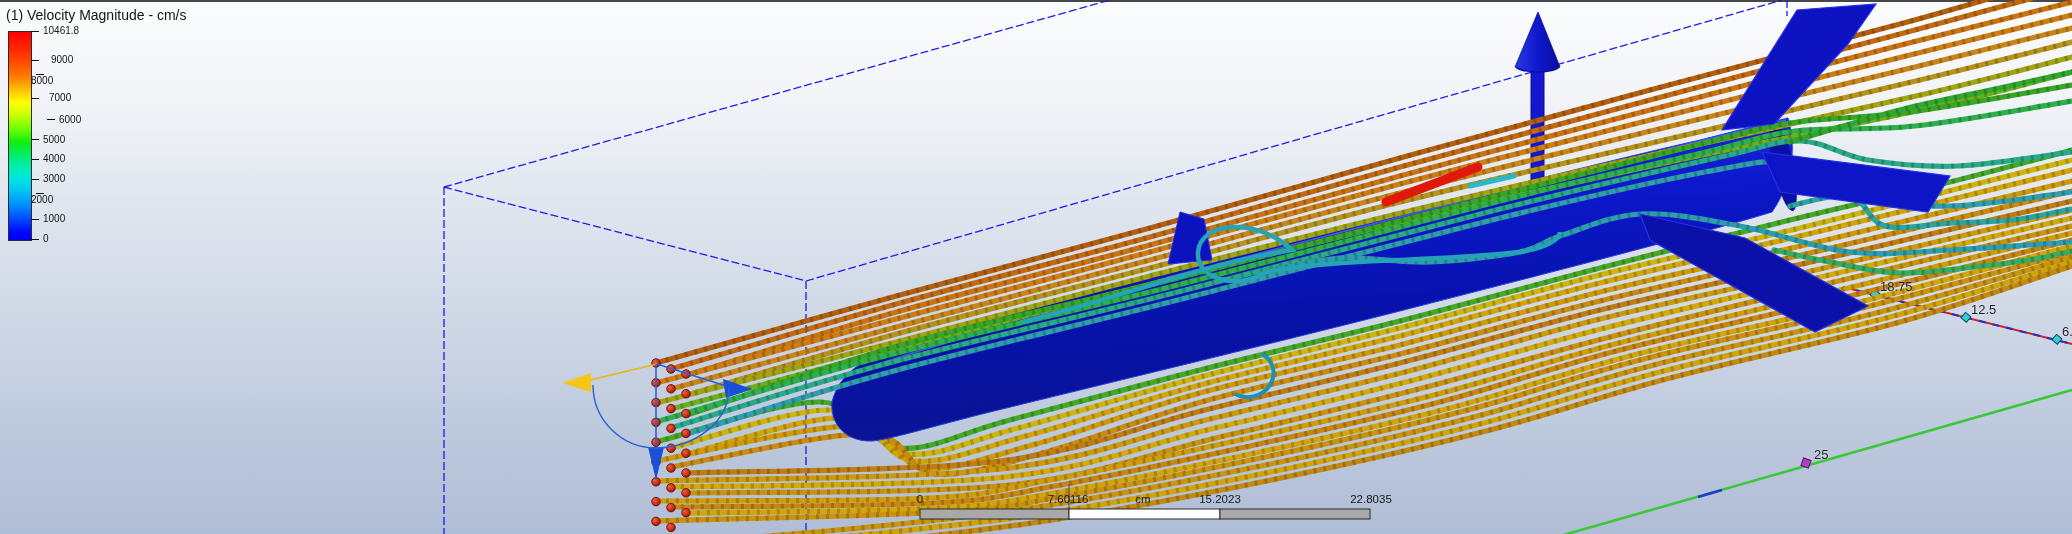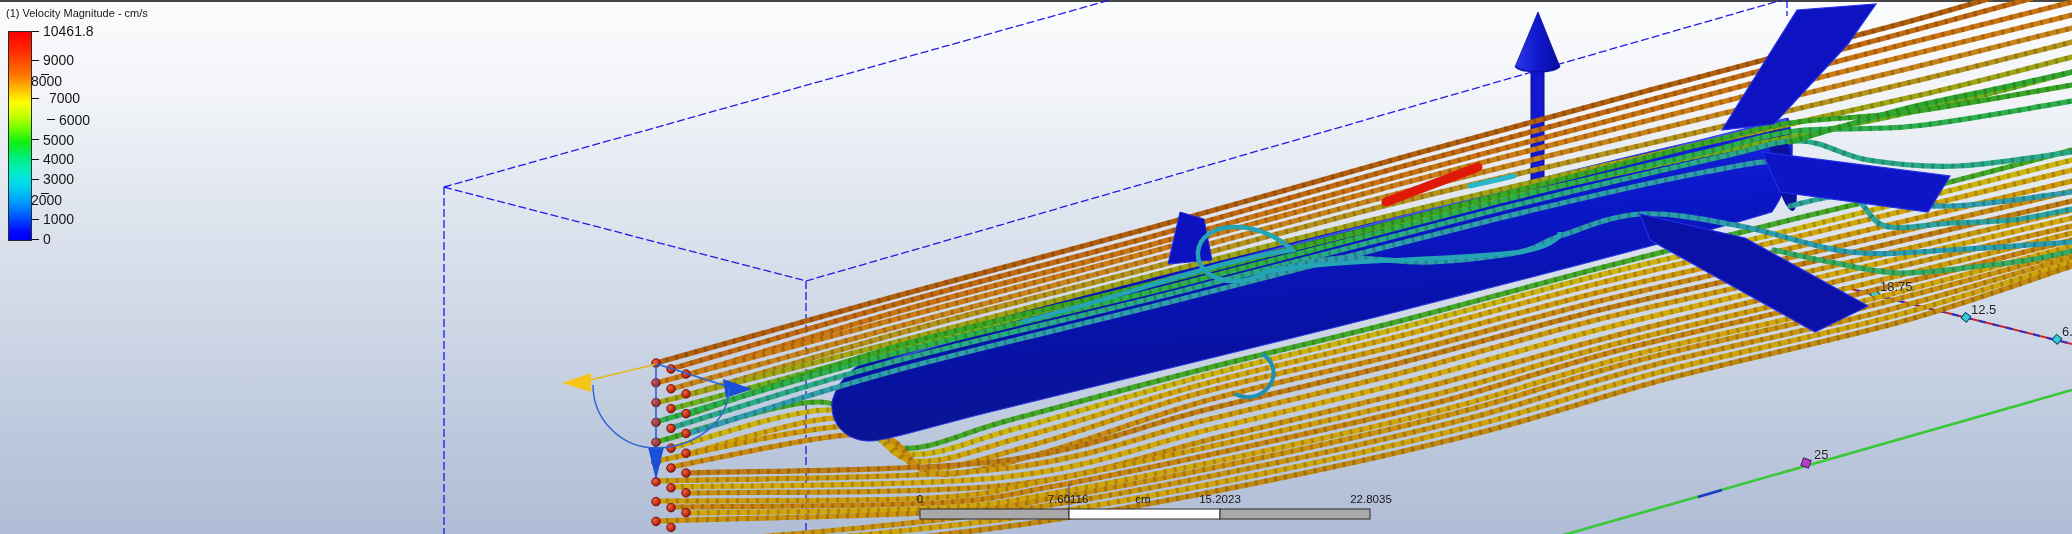--- a/index.html
+++ b/index.html
@@ -3,26 +3,26 @@
 <meta charset="utf-8">
 <style>
   html,body{margin:0;padding:0;background:#888;}
   .stage{position:relative;width:2072px;height:534px;overflow:hidden;
     font-family:"Liberation Sans",sans-serif;
     background:linear-gradient(180deg,#fbfcfd 0%,#f2f4f8 18%,#e0e6ef 38%,#cdd6e5 62%,#b9c6db 85%,#b0bdd6 100%);}
   .top-edge{position:absolute;left:0;top:0;width:100%;height:2px;background:#474747;}
   svg.scene{position:absolute;left:0;top:0;}
   
   .legend{position:absolute;left:0;top:2px;width:210px;height:250px;}
-  .legend-title{position:absolute;left:6px;top:5px;font-size:11px;color:#161616;white-space:nowrap;}
+  .legend-title{position:absolute;left:6px;top:5px;font-size:14px;color:#161616;white-space:nowrap;}
   .legend-bar{position:absolute;left:8px;top:29px;width:22px;height:208px;border:1px solid #2b2b2b;
     background:linear-gradient(180deg,#ff0000 0%,#ff2a00 9%,#ff7700 21%,#ffcc00 29%,#ffff00 34%,#c8ff00 40%,#66ff00 47%,#11ee11 53%,#00ee77 60%,#00eebb 66%,#00e2e2 71%,#00c8f0 76%,#0090ff 83%,#0048ff 90%,#0008ff 96%,#0000f4 100%);}
   .lg-tick{position:absolute;left:31px;height:12px;display:flex;align-items:center;}
   .lg-tick i{display:block;width:8px;height:0;border-top:1.4px solid #111;margin-right:4px;}
-  .lg-tick span{font-size:14px;color:#161616;line-height:12px;}
+  .lg-tick span{font-size:10px;color:#161616;line-height:12px;}
   
   .ruler-label{position:absolute;top:493px;transform:translateX(-50%);font-size:11.5px;color:#151515;white-space:nowrap;}
   
   .measure-label{position:absolute;font-size:13px;color:#1b1b1b;white-space:nowrap;text-shadow:0 0 2px rgba(255,255,255,.8);}
 </style>
 </head>
 <body>
 
 <div class="stage">
   <div class="top-edge"></div>
@@ -217,21 +217,21 @@
   </svg>
 
   <div class="legend">
     <div class="legend-title">(1) Velocity Magnitude - cm/s</div>
     <div class="legend-bar"></div>
     <div id="legend-ticks">
         <div class="lg-tick" style="top: 23px;">
           <i></i>
           <span>10461.8</span>
         </div>
-        <div class="lg-tick" style="top: 52.0633px;">
+        <div class="lg-tick" style="top: 52.0633px; gap: 8px;">
           <i></i>
           <span>9000</span>
         </div>
         <div class="lg-tick" style="top: 71.9452px; flex-direction: column;">
           <i></i>
           <span>8000</span>
         </div>
         <div class="lg-tick" style="top: 90px; gap: 6px;">
           <i></i>
           <span>7000</span>

